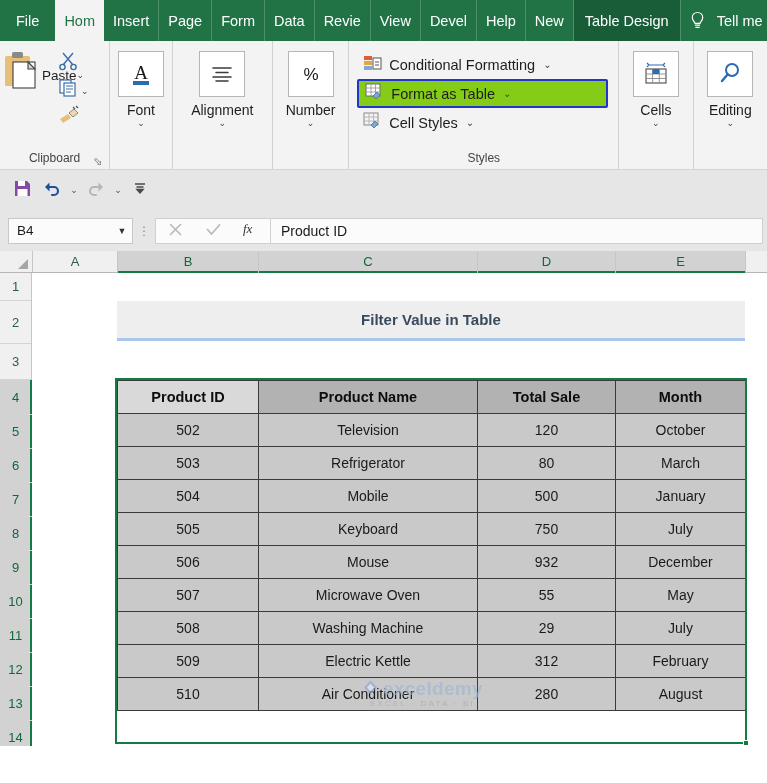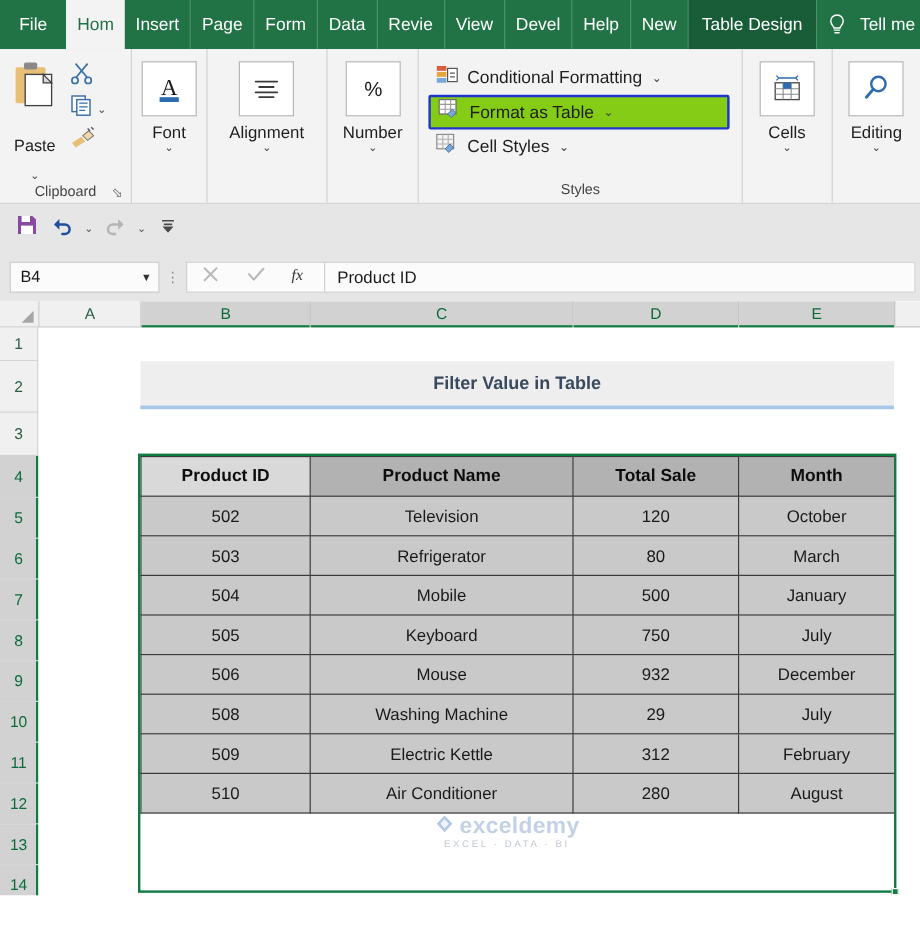--- a/index.html
+++ b/index.html
@@ -53,23 +53,22 @@
     display:flex;align-items:center;justify-content:center;
   }
   .dlg{
     position:absolute;right:4px;bottom:2px;width:12px;height:12px;
     color:#666;font-size:11px;line-height:12px;
   }
 
   
   .g-clipboard{width:110px;}
   .paste-btn{
-    width:58px;display:flex;flex-direction:column;align-items:center;
+    width:58px;display:flex;align-items:center;
     padding-top:4px;
-    gap:12px;
   }
   .paste-label{font-size:13.5px;color:#1e1e1e;margin-top:2px;}
   .chev{font-size:9px;color:#444;line-height:8px;margin-top:1px;}
   .clip-mini{
     display:flex;flex-direction:column;justify-content:flex-start;
     padding-top:6px;gap:3px;
   }
   .mini-row{display:flex;align-items:center;gap:3px;height:24px;}
 
   
@@ -651,20 +650,26 @@
             <td>750</td>
             <td>July</td>
           </tr>
           <tr>
             <td>506</td>
             <td>Mouse</td>
             <td>932</td>
             <td>December</td>
           </tr>
           <tr>
+            <td>507</td>
+            <td>Microwave Oven</td>
+            <td>55</td>
+            <td>May</td>
+          </tr>
+          <tr>
             <td>508</td>
             <td>Washing Machine</td>
             <td>29</td>
             <td>July</td>
           </tr>
           <tr>
             <td>509</td>
             <td>Electric Kettle</td>
             <td>312</td>
             <td>February</td>

